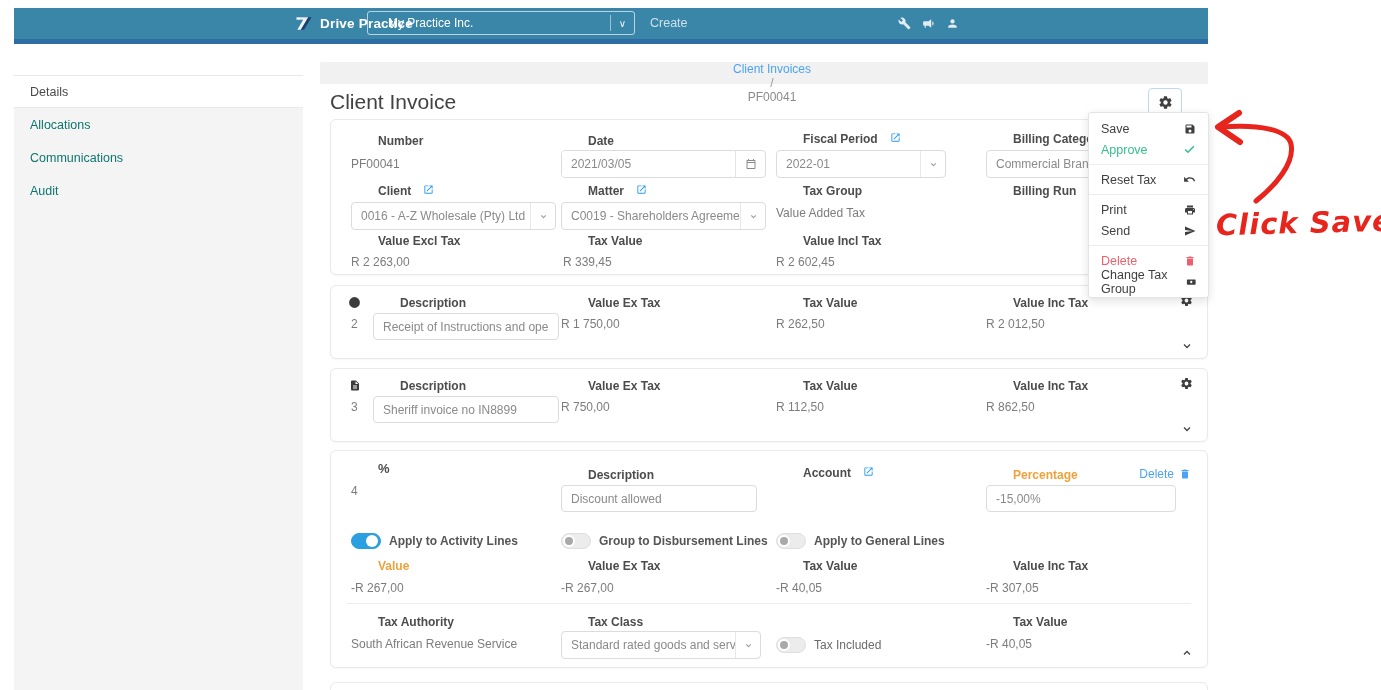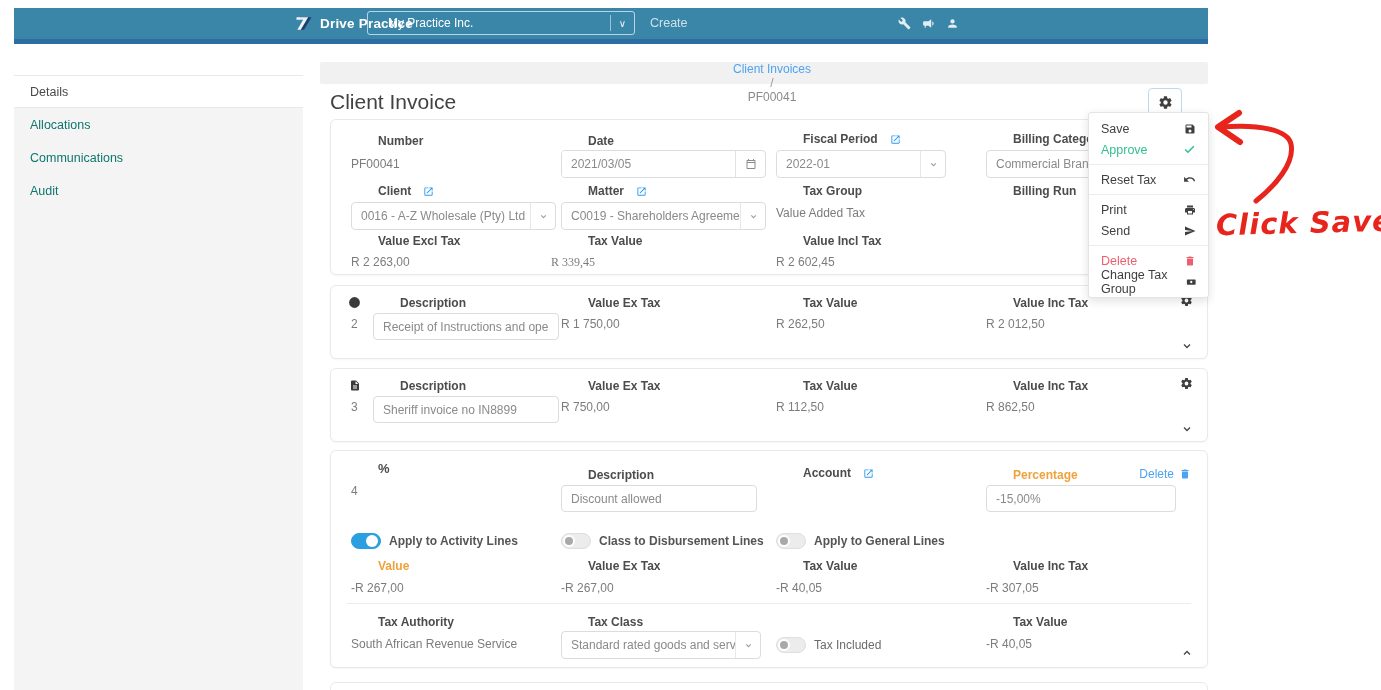--- a/index.html
+++ b/index.html
@@ -31,21 +31,21 @@
   .bc-cur { color: #8b8b8b; }
   .page-title { position: absolute; left: 330px; top: 90px; font-size: 21px; font-weight: 500; color: #424242; }
   .gear-btn { position: absolute; left: 1148px; top: 88px; width: 34px; height: 28px; background: #fff; border: 1px solid #bcd9ef; border-radius: 4px; display: flex; align-items: center; justify-content: center; cursor: pointer; }
 
   
   .card { position: absolute; left: 330px; width: 878px; background: #fff; border: 1px solid #e9e9e9; border-radius: 6px; box-shadow: 0 1px 2px rgba(0,0,0,.04); }
   .abs { position: absolute; }
   .lbl { font-size: 12px; font-weight: 700; color: #4c4c4c; white-space: nowrap; margin-left: 27px; }
   .lbl.orange { color: #efa23b; }
   .val { font-size: 12px; color: #7c7c7c; white-space: nowrap; }
-  .lbl-row { display: flex; align-items: center; gap: 12px; }
+  .lbl-row { display: flex; gap: 12px; }
   .txt-input { height: 27px; border: 1px solid #dcdcdc; border-radius: 4px; font-size: 12px; color: #8a8a8a; padding: 0 9px; background: #fff; font-family: "Liberation Sans", sans-serif; width: 100%; }
   .input-group { display: flex; height: 28px; border: 1px solid #dcdcdc; border-radius: 4px; background: #fff; overflow: hidden; }
   .input-group input { border: none; outline: none; flex: 1; font-size: 12px; color: #8a8a8a; padding: 0 9px; font-family: "Liberation Sans", sans-serif; min-width: 0; }
   .input-group .icon-cell { width: 30px; border-left: 1px solid #e3e3e3; display: flex; align-items: center; justify-content: center; }
   .sel { height: 28px; border: 1px solid #dcdcdc; border-radius: 4px; background: #fff; display: flex; align-items: center; cursor: pointer; }
   .sel .sel-text { flex: 1; font-size: 12px; color: #8a8a8a; padding: 0 9px; white-space: nowrap; overflow: hidden; }
   .sel .sel-div { width: 1px; height: 26px; background: #e8e8e8; }
   .sel .sel-chev { width: 24px; display: flex; align-items: center; justify-content: center; color: #9f9f9f; }
 
   
@@ -226,21 +226,21 @@
     </div>
 
     <span class="lbl abs" style="left:445px; top:64px;">Tax Group</span>
     <span class="val abs" style="left:445px; top:86px;">Value Added Tax</span>
 
     <span class="lbl abs" style="left:655px; top:64px;">Billing Run</span>
 
     <span class="lbl abs" style="left:20px; top:114px;">Value Excl Tax</span>
     <span class="val abs" style="left:20px; top:135px;">R 2 263,00</span>
     <span class="lbl abs" style="left:230px; top:114px;">Tax Value</span>
-    <span class="val abs" style="left:220px; top:135px;font-family:Liberation Serif, serif;">R 339,45</span>
+    <span class="val abs" style="left:232px; top:135px;">R 339,45</span>
     <span class="lbl abs" style="left:445px; top:114px;">Value Incl Tax</span>
     <span class="val abs" style="left:445px; top:135px;">R 2 602,45</span>
   </section>
 
   <section class="card" style="top:285px; height:74px;">
     <span class="abs" style="left:17px; top:9px;">
       <svg width="13" height="13" viewBox="0 0 24 24" fill="#3b3b3b">
           <path d="M12 2a10 10 0 1 0 0 20 10 10 0 0 0 0-20zm.5 5H11v6l5.25 3.15.75-1.23-4.5-2.67V7z"></path>
         </svg>
     </span>
@@ -320,21 +320,21 @@
     <div class="toggle-row abs" style="left:20px; top:82px;">
       <span class="toggle on">
           <span class="knob"></span>
         </span>
       <span class="toggle-label">Apply to Activity Lines</span>
     </div>
     <div class="toggle-row abs" style="left:230px; top:82px;">
       <span class="toggle">
           <span class="knob"></span>
         </span>
-      <span class="toggle-label">Class to Disbursement Lines</span>
+      <span class="toggle-label">Group to Disbursement Lines</span>
     </div>
     <div class="toggle-row abs" style="left:445px; top:82px;">
       <span class="toggle">
           <span class="knob"></span>
         </span>
       <span class="toggle-label">Apply to General Lines</span>
     </div>
 
     <span class="lbl orange abs" style="left:20px; top:108px;">Value</span>
     <span class="val abs" style="left:20px; top:130px;">-R 267,00</span>

